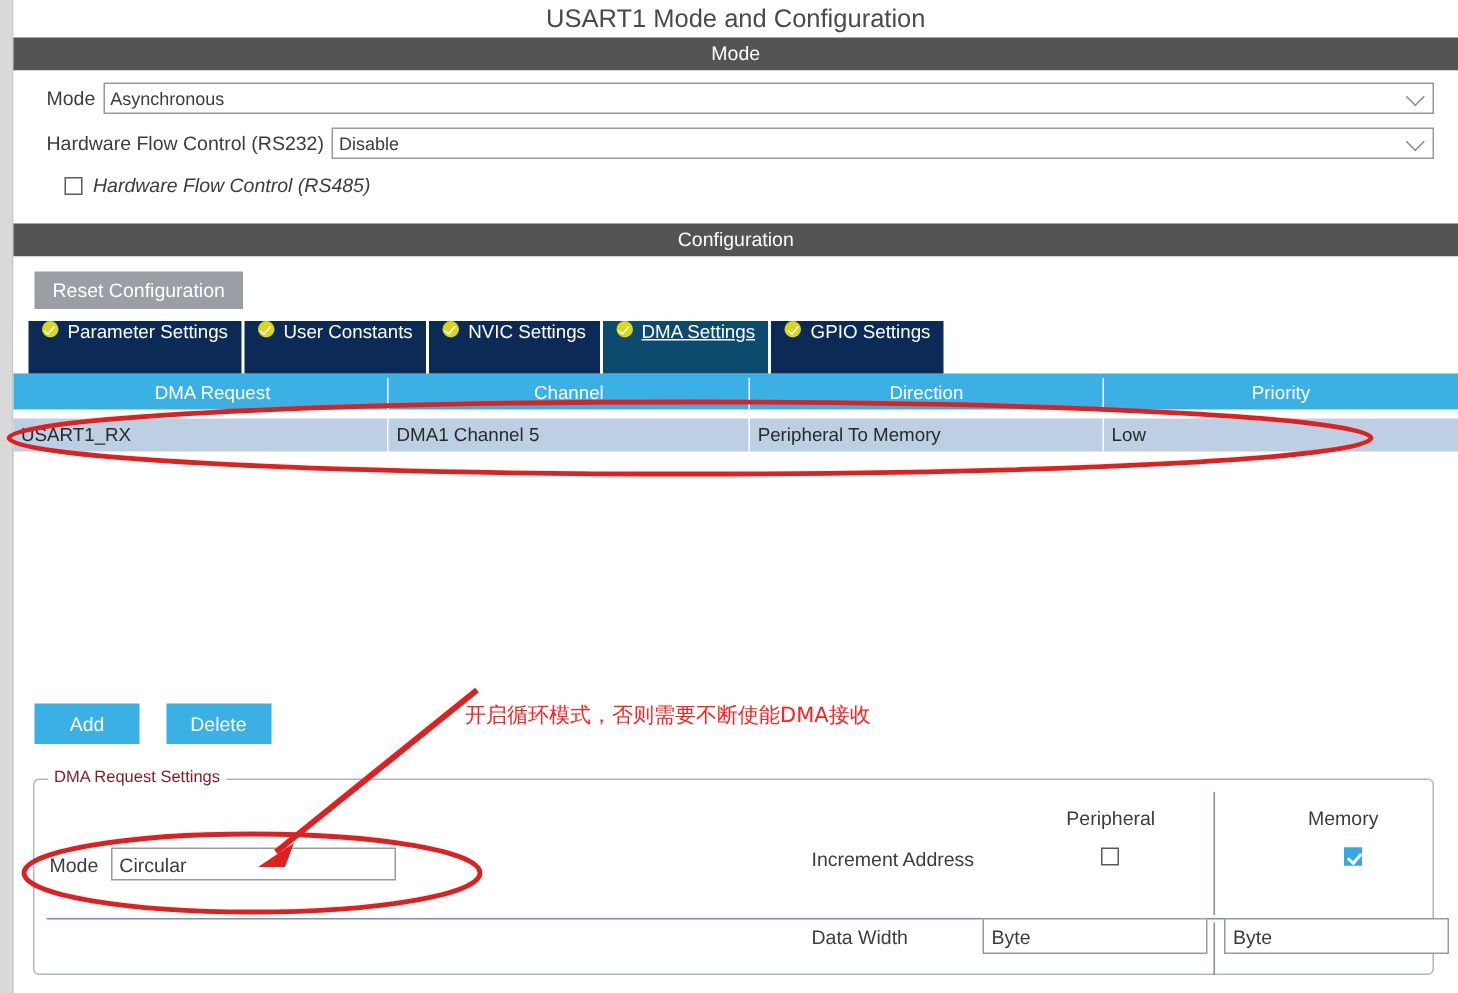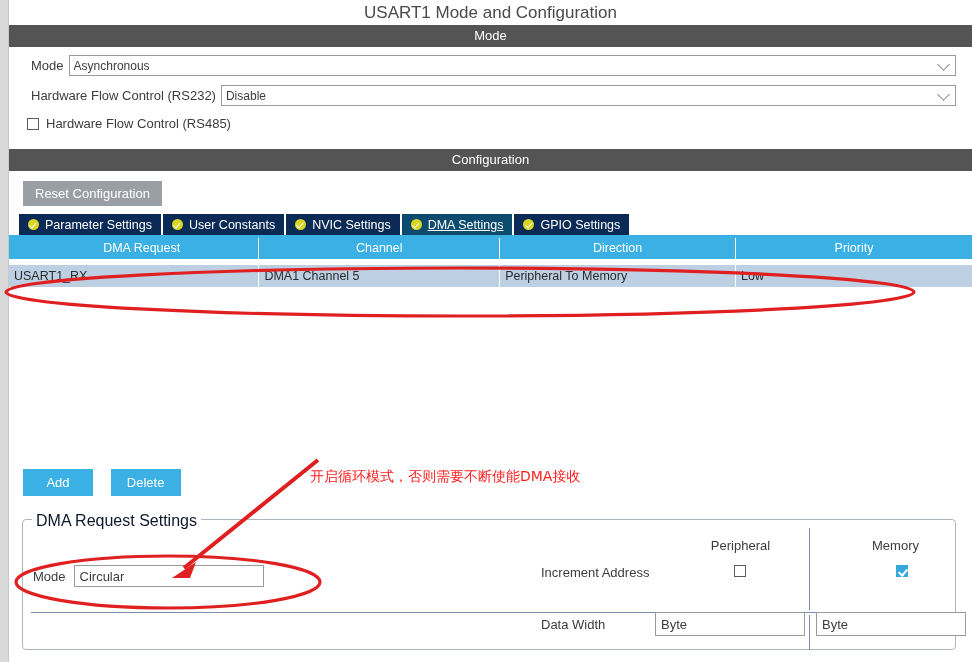--- a/index.html
+++ b/index.html
@@ -95,22 +95,23 @@
     margin-top: -6px;
     border-right: 1.4px solid #8a8a8a;
     border-bottom: 1.4px solid #8a8a8a;
     transform: rotate(45deg);
     box-sizing: border-box;
   }
 
   .check-row {
     display: flex;
     align-items: center;
-    padding-left: 18px;
+    padding-left: 34px;
     margin-top: 10px;
+    font-style: italic;
   }
   .cbox {
     width: 12px; height: 12px;
     border: 1px solid #5a5a5a;
     background: #ffffff;
     box-sizing: border-box;
     display: inline-block;
     margin-right: 7px;
   }
   .cbox.checked {
@@ -150,22 +151,21 @@
 
   
   .tabstrip {
     display: flex;
     align-items: flex-end;
     padding-left: 10px;
     background: #ffffff;
   }
   .tab {
     display: flex;
-    align-items: center;
-    height: 21px;
+    height: 35px;
     padding: 0 9px;
     background: #0b2a56;
     color: #ffffff;
     font-size: 12.5px;
     margin-right: 2px;
     white-space: nowrap;
   }
   .tab.active { background: #0c4a6e; text-decoration: underline; }
   .tab-check {
     width: 11px; height: 11px;
@@ -258,22 +258,22 @@
     border: 1px solid #b0b6bd;
     border-radius: 4px;
     box-sizing: border-box;
   }
   .req-legend {
     position: absolute;
     left: 9px;
     top: -8px;
     background: #ffffff;
     padding: 0 4px;
-    font-size: 16px;
-    color: #0f172a;
+    font-size: 11px;
+    color: #7f1d1d;
   }
 
   .hdr-peripheral { position: absolute; left: 645px; top: 18px; width: 145px; text-align: center; font-size: 13px; }
   .hdr-memory     { position: absolute; left: 800px; top: 18px; width: 145px; text-align: center; font-size: 13px; }
 
   .vdiv-1 { position: absolute; left: 786px; top: 8px; width: 1px; height: 82px; background: #7a8fb0; }
   .vdiv-2 { position: absolute; left: 786px; top: 95px; width: 1px; height: 35px; background: #7a8fb0; }
   .hdiv   { position: absolute; left: 8px;   top: 92px; right: 8px; height: 1px; background: #7a8fb0; }
 
   .mode-cell {

